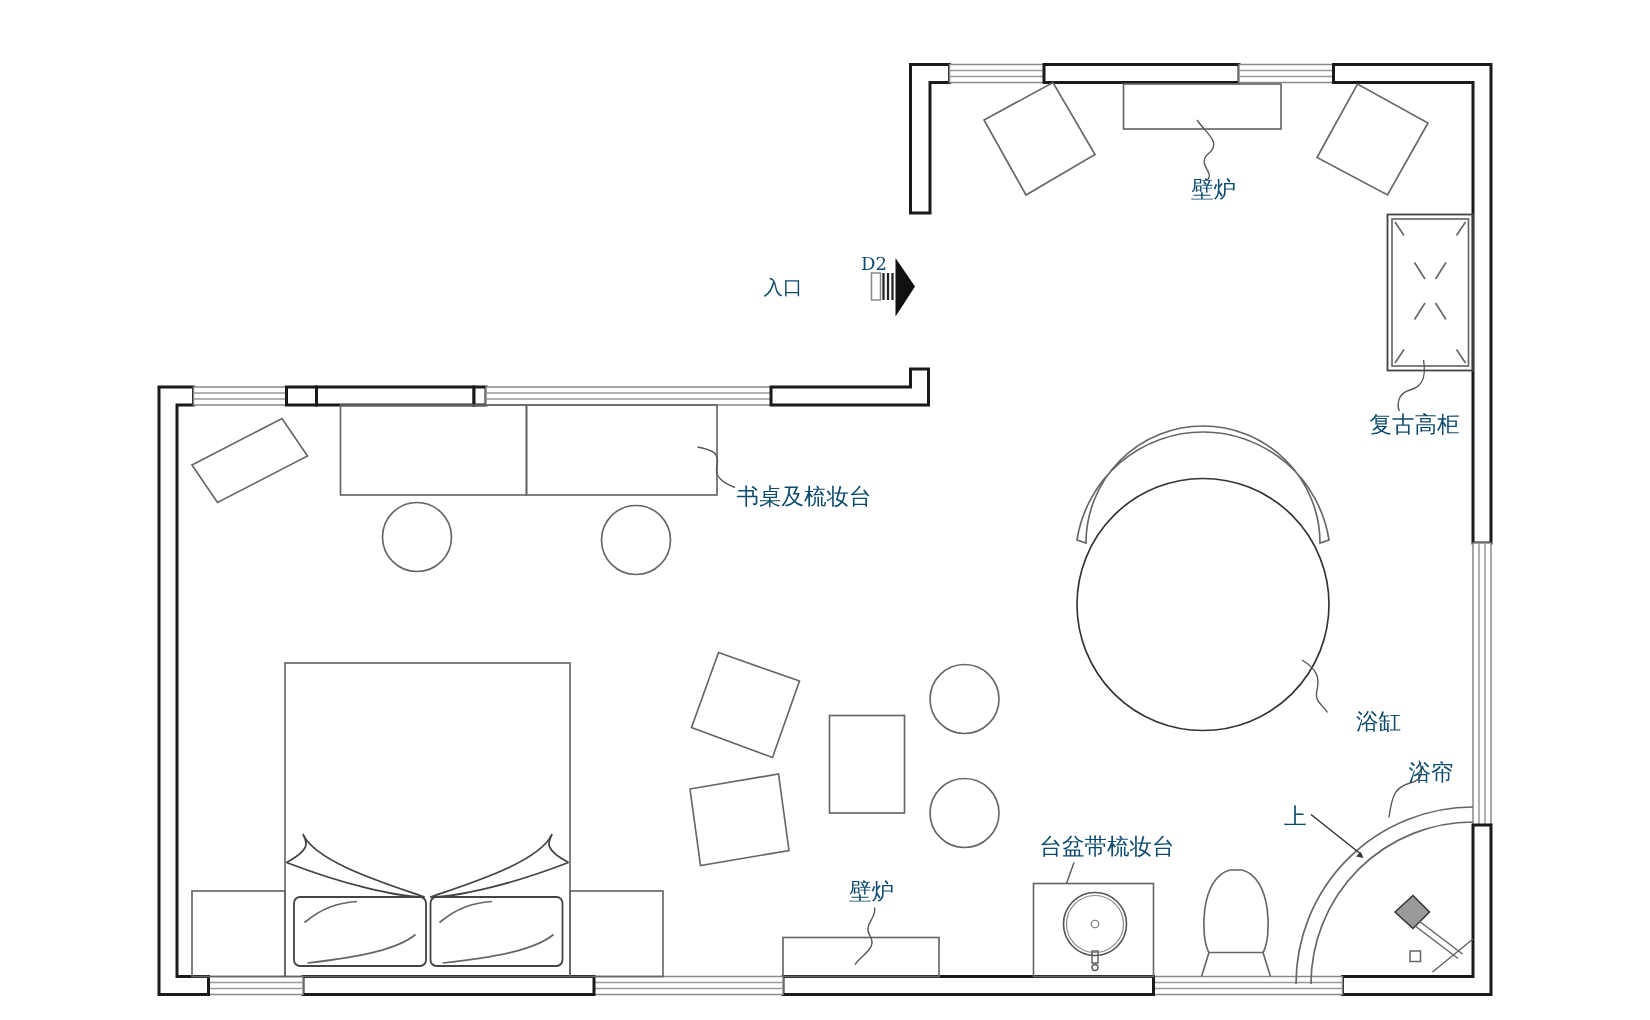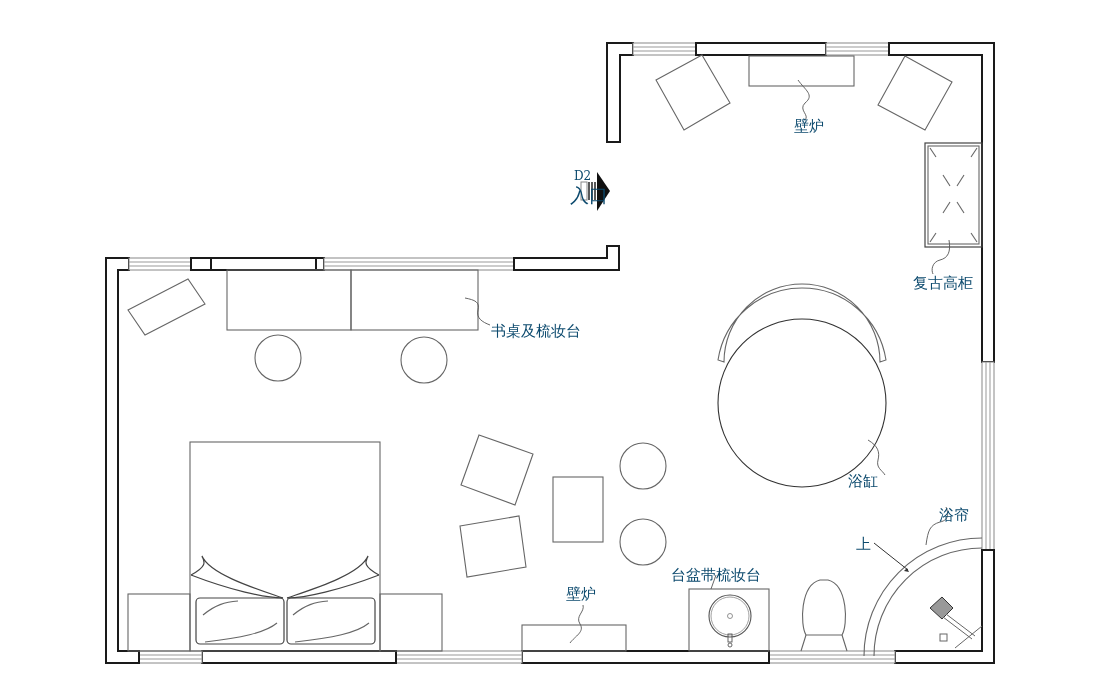--- a/index.html
+++ b/index.html
@@ -166,21 +166,21 @@
     <path class="furn-d" d="M379 575 C360 565, 367 560, 368 556 C360 575, 310 590, 287 598"></path>
     <path class="furn-d" d="M191 575 C230 590, 265 598, 283 598 M379 575 C340 590, 305 598, 287 598"></path>
     <rect class="furn-d" x="196" y="598" width="88" height="46" rx="4"></rect>
     <rect class="furn-d" x="287" y="598" width="88" height="46" rx="4"></rect>
     <path class="furn" d="M203 615 C215 605, 225 602, 238 601 M277 623 C265 633, 240 638, 205 642"></path>
     <path class="furn" d="M293 615 C305 605, 315 602, 328 601 M369 623 C357 633, 332 638, 295 642"></path>
   </g>
 </svg>
 
 <div class="lbl small" style="left:574px;top:170px;">D2</div>
-<div class="lbl small" style="left:570px;top:186px;font-size:19px;">入口</div>
+<div class="lbl small" style="left:509px;top:186px;font-size:13px;">入口</div>
 <div class="lbl" style="left:794px;top:119px;">壁炉</div>
 <div class="lbl" style="left:913px;top:276px;">复古高柜</div>
 <div class="lbl" style="left:491px;top:324px;">书桌及梳妆台</div>
-<div class="lbl" style="left:848px;top:474px;">浴缸</div>
+<div class="lbl" style="left:904px;top:474px;">浴缸</div>
 <div class="lbl" style="left:939px;top:508px;">浴帘</div>
 <div class="lbl" style="left:856px;top:537px;">上</div>
-<div class="lbl" style="left:671px;top:557px;margin-top:11px;">台盆带梳妆台</div>
+<div class="lbl" style="left:693px;top:557px;">台盆带梳妆台</div>
 <div class="lbl" style="left:566px;top:587px;">壁炉</div>
 
 </body></html>

